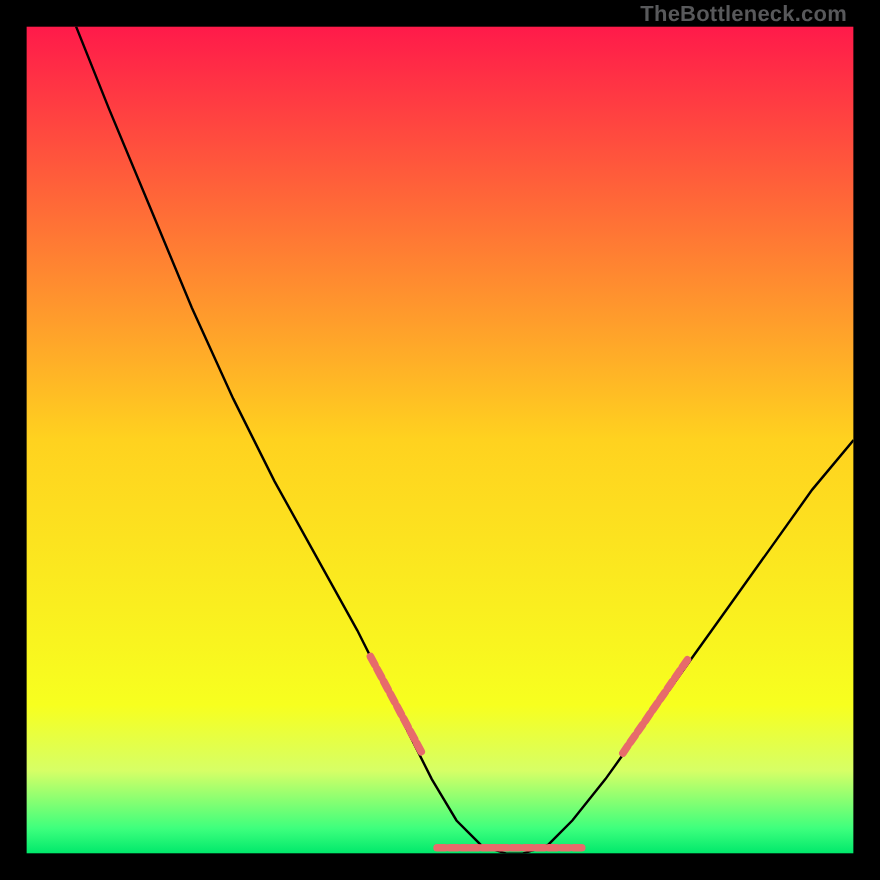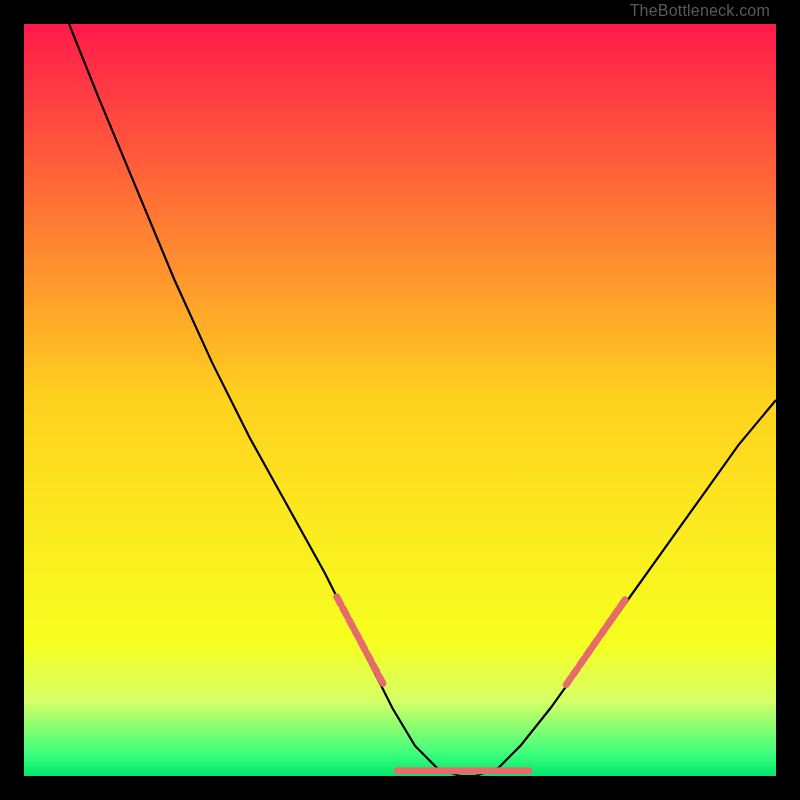--- a/index.html
+++ b/index.html
@@ -23,22 +23,22 @@
     left: 0;
     top: 0;
     width: 752px;
     height: 752px;
   }
   .watermark {
     position: absolute;
     top: 2px;
     right: 30px;
     font-family: Arial, Helvetica, sans-serif;
-    font-size: 16px;
-    font-weight: 400;
+    font-size: 20px;
+    font-weight: 700;
     color: #58595b;
     letter-spacing: 0.2px;
   }
   svg {
     display: block;
   }
 </style>
 </head>
 <body>
 

